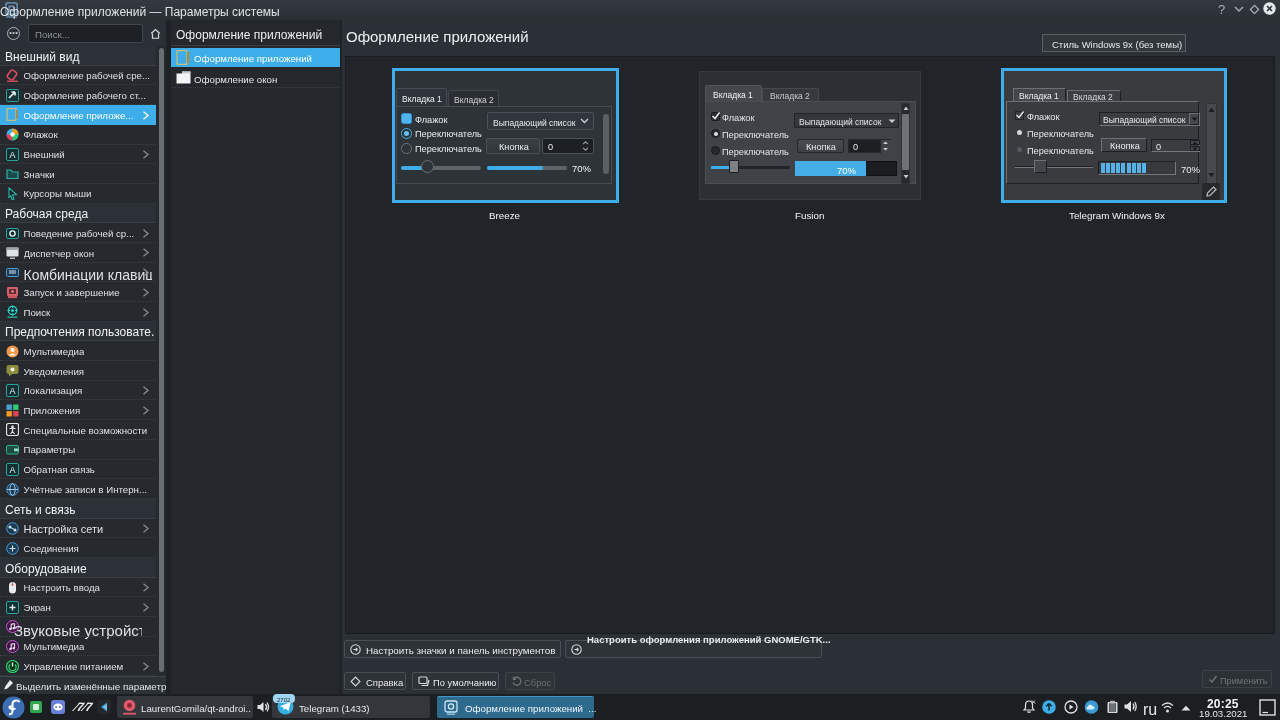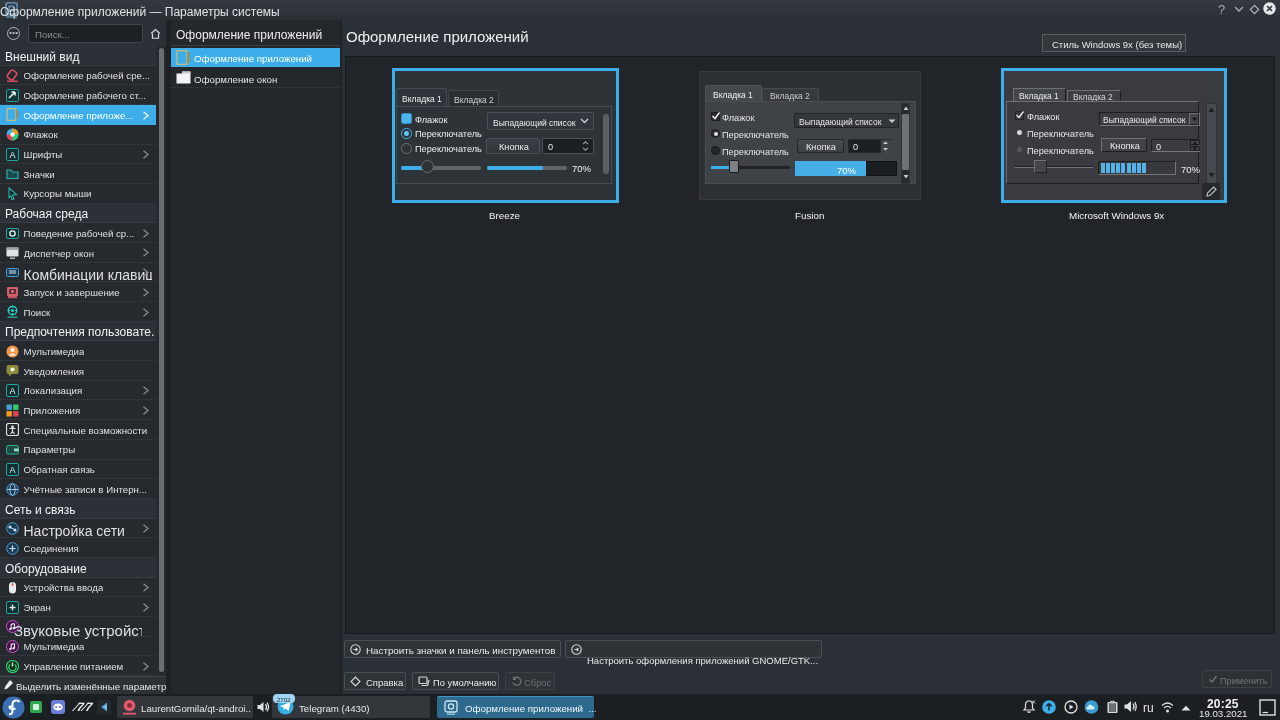--- a/index.html
+++ b/index.html
@@ -69,21 +69,21 @@
     <path d="M6.5 6.5 L12.5 6.5 A6 6 0 0 1 6.5 12.5 Z" fill="#2ecc71"></path>
     <path d="M6.5 6.5 L6.5 12.5 A6 6 0 0 1 0.5 6.5 Z" fill="#da4453"></path>
     <circle cx="6.5" cy="6.5" r="2.2" fill="#fcfcfc"></circle>
   </svg>
 <div class="txt" style="left:23.5px;top:129.4px;font-size:9.7px;color:#dee1e3;max-width:128px;overflow:hidden">Флажок</div>
 <div class="abs" style="left:0;top:143.5px;width:156px;border-top:1px dotted #3c4045"></div>
 <svg class="abs" style="left:6px;top:147.8px" width="13" height="13" viewBox="0 0 13 13">
     <rect x="0.5" y="0.5" width="12" height="12" rx="1.5" fill="#123034" stroke="#27a59a" stroke-width="1"></rect>
     <text x="6.5" y="10" font-size="9" fill="#e8f4f2" text-anchor="middle" font-family="Liberation Sans">A</text>
   </svg>
-<div class="txt" style="left:23.5px;top:149.0px;font-size:9.7px;color:#dee1e3;max-width:128px;overflow:hidden">Шрифты</div>
+<div class="txt" style="left:23.5px;top:149.0px;font-size:9.7px;color:#dee1e3;max-width:128px;overflow:hidden">Внешний</div>
 <svg class="abs" style="left:142px;top:149.9px" width="8" height="9" viewBox="0 0 8 9">
     <path d="M1.5 0.8 L6 4.5 L1.5 8.2" fill="none" stroke="#878c91" stroke-width="1.3"></path>
   </svg>
 <div class="abs" style="left:0;top:163.1px;width:156px;border-top:1px dotted #3c4045"></div>
 <svg class="abs" style="left:6px;top:167.4px" width="13" height="13" viewBox="0 0 13 13">
     <path d="M1 3 L5 3 L6.5 5 L12 5 L12 11.5 L1 11.5 Z" fill="#1b4a4c" stroke="#2bb3a4" stroke-width="1.2"></path>
   </svg>
 <div class="txt" style="left:23.5px;top:168.7px;font-size:9.7px;color:#dee1e3;max-width:128px;overflow:hidden">Значки</div>
 <div class="abs" style="left:0;top:182.8px;width:156px;border-top:1px dotted #3c4045"></div>
 <svg class="abs" style="left:6px;top:187.1px" width="13" height="13" viewBox="0 0 13 13">
@@ -209,40 +209,40 @@
 <div class="abs" style="left:0;top:497.9px;width:156px;border-top:1px dotted #3c4045"></div>
 <div class="abs" style="left:0;top:498.9px;width:156px;height:19.7px;background:#2c3137"></div>
 <div class="txt" style="left:5px;top:502.5px;font-size:12px;color:#f0f2f3">Сеть и связь</div>
 <div class="abs" style="left:0;top:517.6px;width:156px;border-top:1px solid #3a3e43"></div>
 <svg class="abs" style="left:6px;top:521.9px" width="13" height="13" viewBox="0 0 13 13">
     <circle cx="6.5" cy="6.5" r="5.8" fill="#1c3b55" stroke="#4a9dd6" stroke-width="1"></circle>
     <circle cx="4" cy="5" r="1.5" fill="#cfe4f2"></circle>
     <circle cx="9" cy="8" r="1.5" fill="#cfe4f2"></circle>
     <path d="M4.5 5.5 L8.5 7.5" stroke="#cfe4f2" stroke-width="1"></path>
   </svg>
-<div class="txt" style="left:23.5px;top:523.2px;font-size:14px;color:#dee1e3;max-width:128px;overflow:hidden">Настройка сети</div>
+<div class="txt" style="left:23.5px;top:523.2px;font-size:11px;color:#dee1e3;max-width:128px;overflow:hidden">Настройка сети</div>
 <svg class="abs" style="left:142px;top:524.1px" width="8" height="9" viewBox="0 0 8 9">
     <path d="M1.5 0.8 L6 4.5 L1.5 8.2" fill="none" stroke="#878c91" stroke-width="1.3"></path>
   </svg>
 <div class="abs" style="left:0;top:537.3px;width:156px;border-top:1px dotted #3c4045"></div>
 <svg class="abs" style="left:6px;top:541.5px" width="13" height="13" viewBox="0 0 13 13">
     <circle cx="6.5" cy="6.5" r="5.8" fill="#1c3b55" stroke="#4a9dd6" stroke-width="1"></circle>
     <path d="M3.5 6.5 H9.5 M6.5 3.5 V9.5" stroke="#cfe4f2" stroke-width="1.2"></path>
   </svg>
 <div class="txt" style="left:23.5px;top:542.8px;font-size:9.7px;color:#dee1e3;max-width:128px;overflow:hidden">Соединения</div>
 <div class="abs" style="left:0;top:556.9px;width:156px;border-top:1px dotted #3c4045"></div>
 <div class="abs" style="left:0;top:557.9px;width:156px;height:19.7px;background:#2c3137"></div>
 <div class="txt" style="left:5px;top:561.5px;font-size:12px;color:#f0f2f3">Оборудование</div>
 <div class="abs" style="left:0;top:576.6px;width:156px;border-top:1px solid #3a3e43"></div>
 <svg class="abs" style="left:6px;top:580.9px" width="13" height="13" viewBox="0 0 13 13">
     <rect x="3" y="1" width="7" height="11.5" rx="3.5" fill="#e8ebed"></rect>
     <path d="M6.5 1 L6.5 5" stroke="#8f969b" stroke-width="1"></path>
     <rect x="5.7" y="2.5" width="1.6" height="2.5" rx="0.8" fill="#e2574c"></rect>
   </svg>
-<div class="txt" style="left:23.5px;top:582.2px;font-size:9.7px;color:#dee1e3;max-width:128px;overflow:hidden">Устройства ввода</div>
+<div class="txt" style="left:23.5px;top:582.2px;font-size:9.7px;color:#dee1e3;max-width:128px;overflow:hidden">Настроить ввода</div>
 <svg class="abs" style="left:142px;top:583.1px" width="8" height="9" viewBox="0 0 8 9">
     <path d="M1.5 0.8 L6 4.5 L1.5 8.2" fill="none" stroke="#878c91" stroke-width="1.3"></path>
   </svg>
 <div class="abs" style="left:0;top:596.3px;width:156px;border-top:1px dotted #3c4045"></div>
 <svg class="abs" style="left:6px;top:600.6px" width="13" height="13" viewBox="0 0 13 13">
     <rect x="0.5" y="0.5" width="12" height="12" rx="1.5" fill="#123034" stroke="#27a59a" stroke-width="1"></rect>
     <path d="M6.5 3.5 V9.5 M3.5 6.5 H9.5" stroke="#d9ecea" stroke-width="1.4"></path>
   </svg>
 <div class="txt" style="left:23.5px;top:601.9px;font-size:9.7px;color:#dee1e3;max-width:128px;overflow:hidden">Экран</div>
 <svg class="abs" style="left:142px;top:602.8px" width="8" height="9" viewBox="0 0 8 9">
@@ -371,21 +371,21 @@
 <div class="txt" style="left:837px;top:164.5px;font-size:9.5px;color:#ffffff;">70%</div>
 <div class="abs" style="left:901px;top:103px;width:9px;height:81px;background:#26292d;border:1px solid #303337"></div>
 <svg class="abs" style="left:903px;top:106px" width="6" height="5" viewBox="0 0 6 5">
     <path d="M0.5 4 L3 0.5 L5.5 4 Z" fill="#c7cacd"></path>
   </svg>
 <svg class="abs" style="left:903px;top:174px" width="6" height="5" viewBox="0 0 6 5">
     <path d="M0.5 1 L3 4.5 L5.5 1 Z" fill="#c7cacd"></path>
   </svg>
 <div class="abs" style="left:902px;top:114px;width:7px;height:56px;background:#6e7277;border-radius:1px"></div>
 <div class="abs" style="left:1001px;top:68px;width:226px;height:135px;border:3px solid #3daee9;background:#393b3f"></div>
-<div class="txt" style="left:1069px;top:210px;font-size:9.8px;color:#f2f4f5;">Microsoft Windows 9x</div>
+<div class="txt" style="left:1069px;top:210px;font-size:9.8px;color:#f2f4f5;">Telegram Windows 9x</div>
 <div class="abs" style="left:1013px;top:88px;width:53px;height:14px;background:#43464a;border-top:1px solid #6d7175;border-left:1px solid #6d7175;border-right:1px solid #1c1e21"></div>
 <div class="txt" style="left:1019px;top:91px;font-size:8.5px;color:#eceeef;">Вкладка 1</div>
 <div class="abs" style="left:1067px;top:90px;width:54px;height:12px;background:#3b3e42;border-top:1px solid #6c7075;border-left:1px solid #6c7075;border-right:1px solid #1c1e21"></div>
 <div class="txt" style="left:1073px;top:92px;font-size:8.5px;color:#d6d9db;">Вкладка 2</div>
 <div class="abs" style="left:1006px;top:101px;width:193px;height:83px;border-top:1px solid #6d7175;border-left:1px solid #6d7175;border-right:1px solid #1c1e21;border-bottom:1px solid #1c1e21"></div>
 <div class="abs" style="left:1015px;top:111px;width:9px;height:9px;background:#3b3d41;border:1px solid #212326"></div>
 <svg class="abs" style="left:1015px;top:110px" width="10" height="10" viewBox="0 0 10 10">
     <path d="M1.5 5 L4 7.5 L8.5 1.5" fill="none" stroke="#e8eaec" stroke-width="1.4"></path>
   </svg>
 <div class="txt" style="left:1027px;top:112px;font-size:9.2px;color:#e6e8ea;">Флажок</div>
@@ -439,21 +439,21 @@
 <svg class="abs" style="left:350px;top:644px" width="11" height="11" viewBox="0 0 11 11">
     <circle cx="5.5" cy="5.5" r="4.7" fill="none" stroke="#d4d7d9" stroke-width="1.1"></circle>
     <path d="M3.5 5.5 L7.5 5.5 M7.5 5.5 L5.8 3.8 M7.5 5.5 L5.8 7.2" stroke="#d4d7d9" stroke-width="1.1" fill="none"></path>
   </svg>
 <div class="txt" style="left:366px;top:645px;font-size:9.8px;color:#e9eaeb;">Настроить значки и панель инструментов</div>
 <div class="abs" style="left:565px;top:640px;width:257px;height:18px;background:#2e3338;border:1px solid #4a4f55;border-radius:2px"></div>
 <svg class="abs" style="left:571px;top:644px" width="11" height="11" viewBox="0 0 11 11">
     <circle cx="5.5" cy="5.5" r="4.7" fill="none" stroke="#d4d7d9" stroke-width="1.1"></circle>
     <path d="M3.5 5.5 L7.5 5.5 M7.5 5.5 L5.8 3.8 M7.5 5.5 L5.8 7.2" stroke="#d4d7d9" stroke-width="1.1" fill="none"></path>
   </svg>
-<div class="txt" style="left:587px;top:655px;font-size:9.5px;color:#e9eaeb;">Настроить оформления приложений GNOME/GTK...</div>
+<div class="txt" style="left:587px;top:634px;font-size:9.5px;color:#e9eaeb;font-weight:bold;">Настроить оформления приложений GNOME/GTK...</div>
 <div class="abs" style="left:344px;top:672px;width:62px;height:18px;background:#2e3338;border:1px solid #4a4f55;border-radius:2px"></div>
 <svg class="abs" style="left:350px;top:676px" width="11" height="11" viewBox="0 0 11 11">
     <rect x="2.4" y="2.4" width="6.2" height="6.2" fill="none" stroke="#d4d7d9" stroke-width="1.2" transform="rotate(45 5.5 5.5)"></rect>
   </svg>
 <div class="txt" style="left:366px;top:677px;font-size:9.5px;color:#e9eaeb;">Справка</div>
 <div class="abs" style="left:412px;top:672px;width:87px;height:18px;background:#2e3338;border:1px solid #4a4f55;border-radius:2px"></div>
 <svg class="abs" style="left:418px;top:676px" width="12" height="11" viewBox="0 0 12 11">
     <rect x="1" y="1" width="8" height="6.5" rx="1" fill="none" stroke="#d4d7d9" stroke-width="1.2"></rect>
     <path d="M3.5 9.5 L9.5 9.5 L11 4" fill="none" stroke="#d4d7d9" stroke-width="1.2"></path>
   </svg>
@@ -501,21 +501,21 @@
     <path d="M8.5 3 Q10.5 6 8.5 9" fill="none" stroke="#dfe2e4" stroke-width="1.3"></path>
     <path d="M10 1.5 Q13 6 10 10.5" fill="none" stroke="#dfe2e4" stroke-width="1.3"></path>
   </svg>
 <div class="abs" style="left:272px;top:696px;width:158px;height:22px;background:#33373b;border-radius:2px"></div>
 <svg class="abs" style="left:277px;top:698px" width="17" height="17" viewBox="0 0 17 17">
     <circle cx="8.5" cy="8.5" r="8" fill="#37aee2"></circle>
     <path d="M3 8.3 L13.5 4 L11.7 13 L8.3 10.5 L6.6 12 L6.5 9.6 Z" fill="#fff"></path>
   </svg>
 <div class="abs" style="left:273px;top:694px;width:22px;height:9px;background:#9fd5f0;border-radius:4px"></div>
 <div class="txt" style="left:277px;top:696.5px;font-size:6px;color:#1c2a33;">2702</div>
-<div class="txt" style="left:299px;top:703px;font-size:9.7px;color:#e6e8ea;">Telegram (4430)</div>
+<div class="txt" style="left:299px;top:703px;font-size:9.7px;color:#e6e8ea;">Telegram (1433)</div>
 <div class="abs" style="left:437px;top:696px;width:157px;height:22px;background:#2d6a8e;border-top:1.5px solid #4497c5;border-radius:2px"></div>
 <svg class="abs" style="left:443px;top:699px" width="16" height="16" viewBox="0 0 16 16">
     <rect x="2" y="2" width="12" height="11" rx="2" fill="none" stroke="#cfe7f5" stroke-width="1.3"></rect>
     <circle cx="8" cy="7.5" r="2.6" fill="none" stroke="#cfe7f5" stroke-width="1.3"></circle>
     <rect x="4" y="14.5" width="8" height="1.3" fill="#9fc9e2"></rect>
   </svg>
 <div class="txt" style="left:465px;top:703px;font-size:9.7px;color:#f2f7fa;">Оформление приложений&nbsp;&nbsp;...</div>
 <svg class="abs" style="left:1022px;top:700px" width="14" height="14" viewBox="0 0 14 14">
     <path d="M7 1 Q10.5 1 10.5 5 L10.5 8 L12 10 L2 10 L3.5 8 L3.5 5 Q3.5 1 7 1 Z" fill="none" stroke="#dfe2e4" stroke-width="1.2"></path>
     <path d="M5.5 11.5 Q7 13 8.5 11.5" fill="none" stroke="#dfe2e4" stroke-width="1.2"></path>
@@ -537,21 +537,21 @@
     <rect x="1.5" y="2" width="10" height="11" rx="1" fill="#d8dbdd"></rect>
     <rect x="3" y="3.5" width="7" height="8" fill="#6e7control"></rect>
     <rect x="3.2" y="3.6" width="6.6" height="7.8" fill="#6e7377"></rect>
     <rect x="4" y="0.8" width="5" height="2.6" rx="0.8" fill="#b9bdc0"></rect>
   </svg>
 <svg class="abs" style="left:1124px;top:700px" width="14" height="13" viewBox="0 0 14 13">
     <path d="M0.5 4.5 L3 4.5 L7 1 L7 12 L3 8.5 L0.5 8.5 Z" fill="#dfe2e4"></path>
     <path d="M9 3.5 Q11 6.5 9 9.5" fill="none" stroke="#dfe2e4" stroke-width="1.3"></path>
     <path d="M10.8 2 Q13.6 6.5 10.8 11" fill="none" stroke="#dfe2e4" stroke-width="1.3"></path>
   </svg>
-<div class="txt" style="left:1143px;top:701px;font-size:12px;color:#e6e8ea;">ru</div>
+<div class="txt" style="left:1143px;top:701px;font-size:16px;color:#e6e8ea;">ru</div>
 <svg class="abs" style="left:1160px;top:701px" width="15" height="12" viewBox="0 0 15 12">
     <path d="M2 4.5 Q7.5 -0.5 13 4.5" fill="none" stroke="#dfe2e4" stroke-width="1.3"></path>
     <path d="M4 7 Q7.5 3.8 11 7" fill="none" stroke="#dfe2e4" stroke-width="1.3"></path>
     <circle cx="7.5" cy="10" r="1.5" fill="#dfe2e4"></circle>
   </svg>
 <svg class="abs" style="left:1181px;top:705px" width="10" height="6" viewBox="0 0 10 6">
     <path d="M0.5 5.5 L5 0.8 L9.5 5.5 Z" fill="#dfe2e4"></path>
   </svg>
 <div class="txt" style="left:1207px;top:696.5px;font-size:12px;color:#f0f2f4;font-weight:bold;letter-spacing:0.2px">20:25</div>
 <div class="txt" style="left:1199px;top:708px;font-size:9.7px;color:#e6e8ea;">19.03.2021</div>

